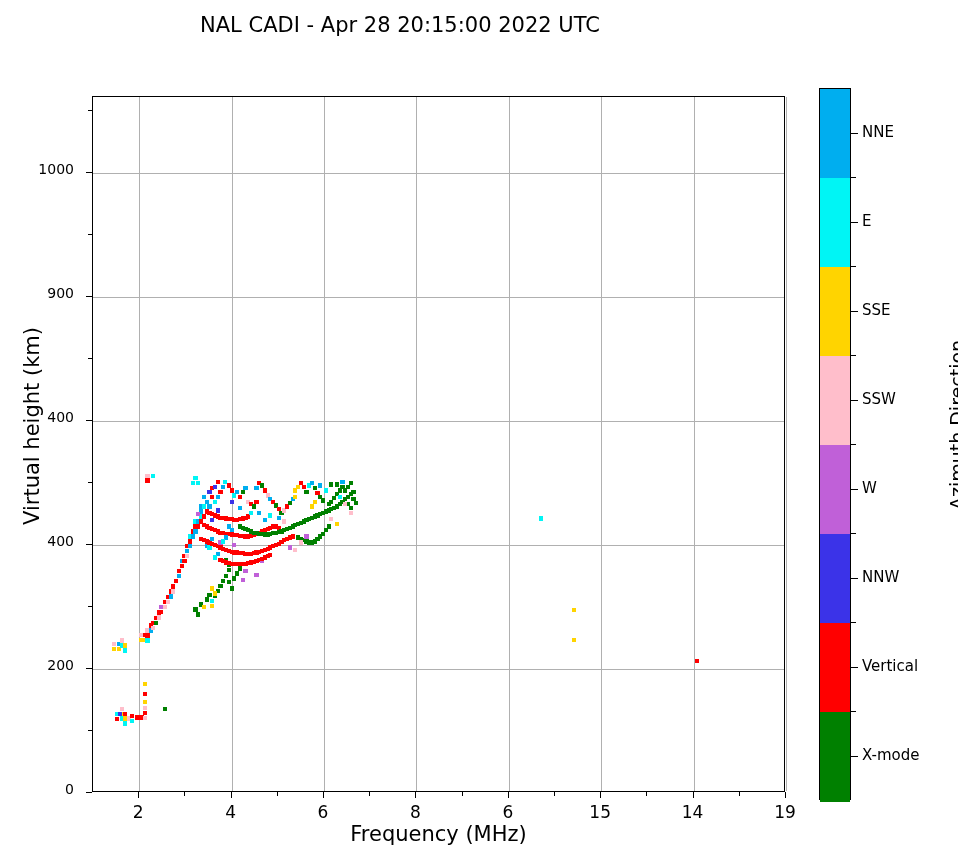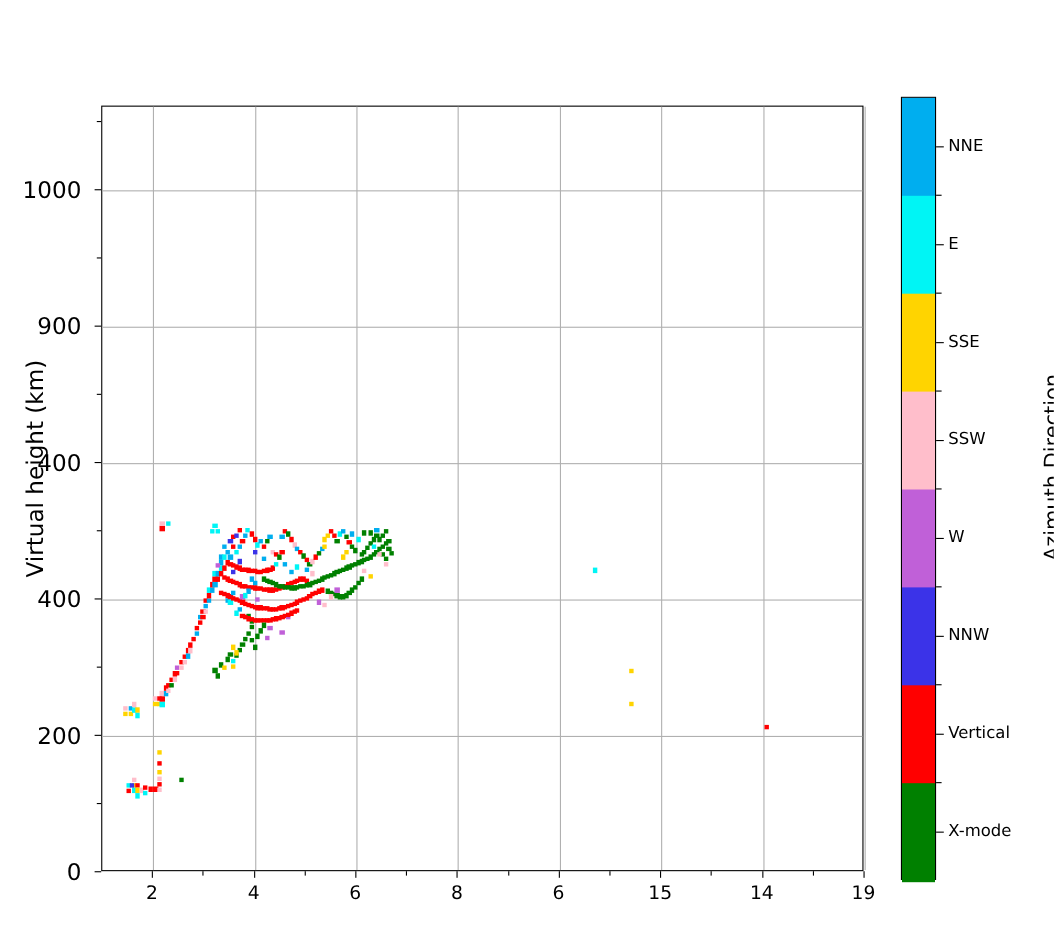--- a/index.html
+++ b/index.html
@@ -28,21 +28,21 @@
   .echo{position:absolute;}
 
   
   .tick-x{position:absolute;width:1px;background:#000;}
   .tick-y{position:absolute;height:1px;background:#000;}
   .ticklabel-x{
     position:absolute;font-size:17px;color:#000;text-align:center;
     width:60px;white-space:nowrap;
   }
   .ticklabel-y{
-    position:absolute;font-size:21px;color:#000;text-align:right;
+    position:absolute;font-size:14px;color:#000;text-align:right;
     width:60px;white-space:nowrap;
   }
 
   
   #xlabel{
     position:absolute;left:92px;top:822px;width:693px;text-align:center;
     font-size:21px;color:#000;white-space:nowrap;
   }
   #ylabel{
     position:absolute;left:-128px;top:414px;width:320px;text-align:center;
@@ -62,20 +62,21 @@
     position:absolute;left:797px;top:414px;width:320px;text-align:center;
     font-size:19px;color:#000;white-space:nowrap;
     transform:rotate(-90deg);transform-origin:center center;
   }
 </style>
 </head>
 <body>
 
 <div id="root">
 
+  <div id="chart-title">NAL CADI - Apr 28 20:15:00 2022 UTC</div>
 
   <div id="plot-frame">
     <div id="grid-layer">
         <div class="gridline-h" style="top: 572.046px;"></div>
         <div class="gridline-h" style="top: 448.093px;"></div>
         <div class="gridline-h" style="top: 324.139px;"></div>
         <div class="gridline-h" style="top: 200.185px;"></div>
         <div class="gridline-h" style="top: 76.2315px;"></div>
         <div class="gridline-v" style="left: 46.2px;"></div>
         <div class="gridline-v" style="left: 138.6px;"></div>
@@ -498,20 +499,21 @@
       <div class="tick-y" style="top: 172.232px; left: 86px; width: 6px;"></div>
       <div class="ticklabel-y" style="left: 14px; top: 161.232px;">1000</div>
       <div class="tick-y" style="top: 730.023px; left: 88px; width: 4px;"></div>
       <div class="tick-y" style="top: 606.069px; left: 88px; width: 4px;"></div>
       <div class="tick-y" style="top: 482.116px; left: 88px; width: 4px;"></div>
       <div class="tick-y" style="top: 358.162px; left: 88px; width: 4px;"></div>
       <div class="tick-y" style="top: 234.208px; left: 88px; width: 4px;"></div>
       <div class="tick-y" style="top: 110.255px; left: 88px; width: 4px;"></div>
     </div>
 
+  <div id="xlabel">Frequency (MHz)</div>
   <div id="ylabel">Virtual height (km)</div>
 
   <div id="colorbar">
       <div class="cb-seg" style="top: 0px; height: 89.6px; background: rgb(0, 174, 239);"></div>
       <div class="cb-seg" style="top: 89px; height: 89.6px; background: rgb(0, 245, 245);"></div>
       <div class="cb-seg" style="top: 178px; height: 89.6px; background: rgb(255, 212, 0);"></div>
       <div class="cb-seg" style="top: 267px; height: 89.6px; background: rgb(255, 190, 203);"></div>
       <div class="cb-seg" style="top: 356px; height: 89.6px; background: rgb(192, 96, 216);"></div>
       <div class="cb-seg" style="top: 445px; height: 89.6px; background: rgb(59, 51, 232);"></div>
       <div class="cb-seg" style="top: 534px; height: 89.6px; background: rgb(255, 0, 0);"></div>

